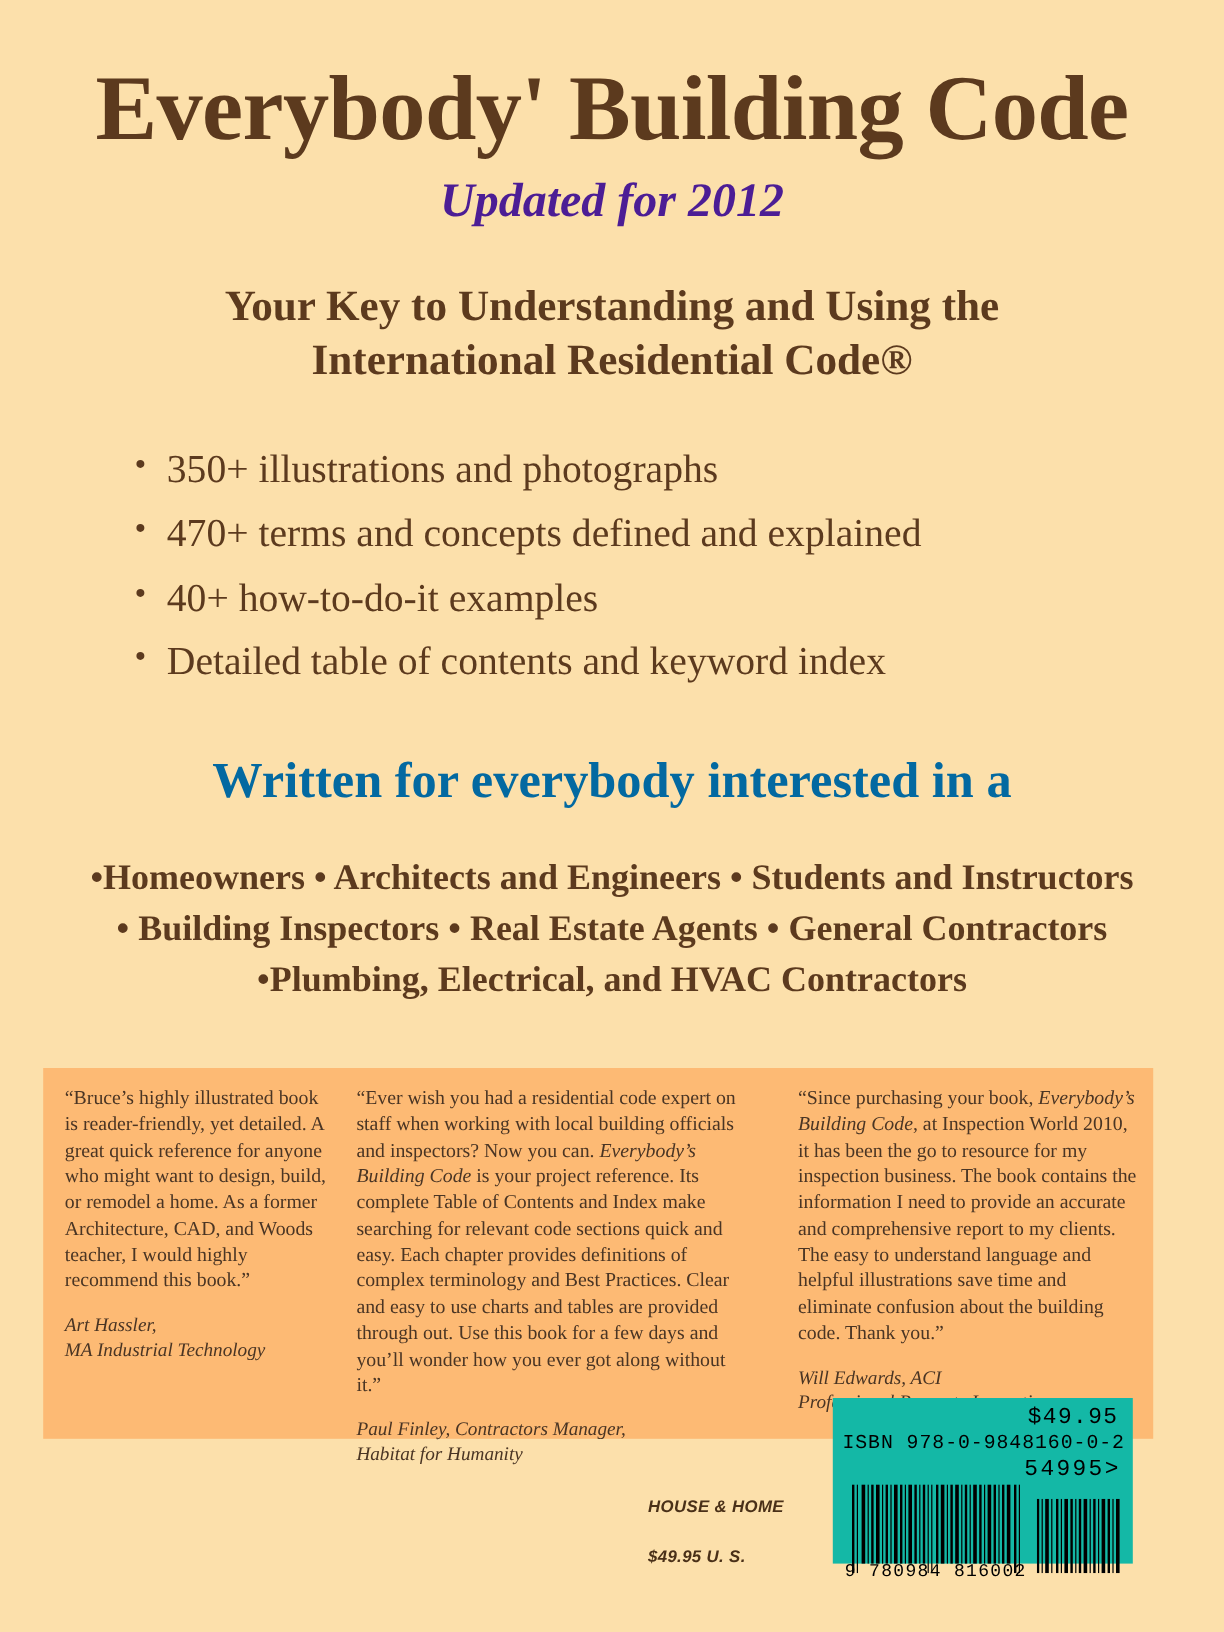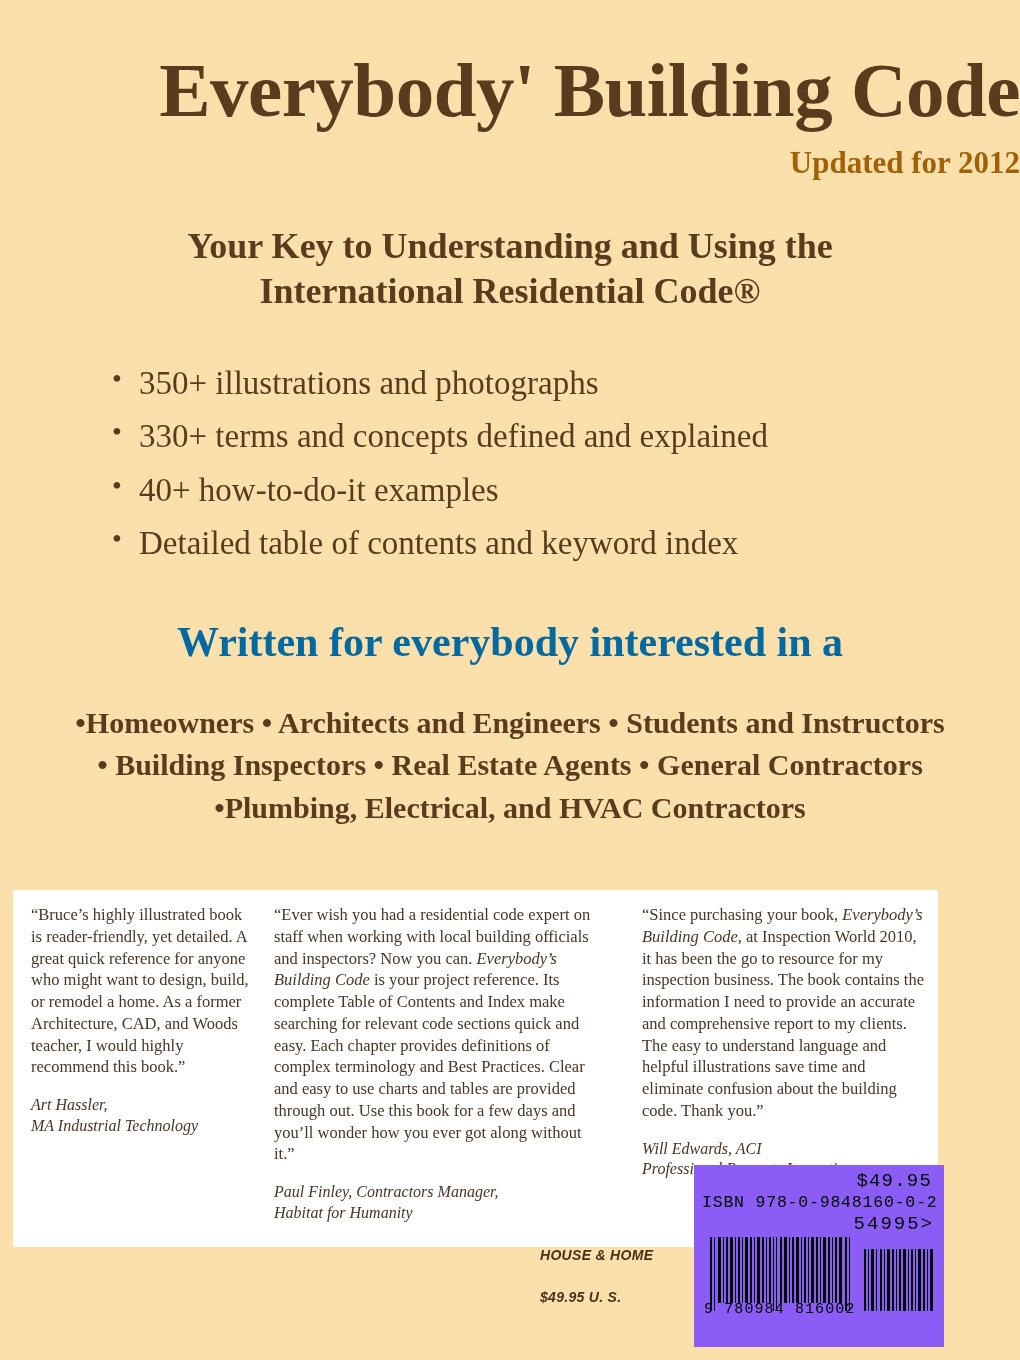--- a/index.html
+++ b/index.html
@@ -19,38 +19,39 @@
   .cover {
     position: relative;
     width: 1020px;
     height: 1360px;
     box-sizing: border-box;
   }
 
   
   .title-block {
     padding-top: 52px;
-    text-align: right;
+    text-align: center;
   }
   .book-title {
     font-family: "Liberation Serif", serif;
     font-weight: bold;
     font-size: 77px;
     line-height: 1.0;
     letter-spacing: -0.5px;
     color: #5c3a1e;
     margin: 0;
   }
   .book-edition {
     font-family: "Liberation Serif", serif;
     font-weight: bold;
-    font-size: 31px;
+    font-size: 40px;
     line-height: 1.0;
-    color: #a16207;
+    color: #4c1d95;
     margin: 18px 0 0 0;
+    font-style: italic;
   }
 
   
   .subtitle-block {
     margin-top: 46px;
     text-align: center;
   }
   .subtitle-line {
     font-family: "Liberation Serif", serif;
     font-weight: bold;
@@ -104,25 +105,25 @@
     font-weight: bold;
     font-size: 30px;
     line-height: 1.42;
     color: #5c3a1e;
     white-space: nowrap;
   }
 
   
   .testimonial-panel {
     position: absolute;
-    left: 13px;
+    left: 36px;
     top: 890px;
     width: 925px;
-    height: 357px;
-    background: #ffffff;
+    height: 309px;
+    background: #fdba74;
     box-sizing: border-box;
     display: flex;
     padding: 14px 0 0 0;
   }
   .testimonial {
     box-sizing: border-box;
     color: #4a3524;
     font-family: "Liberation Serif", serif;
   }
   .testimonial-1 { width: 255px; padding: 0 14px 0 18px; }
@@ -160,22 +161,22 @@
   .publisher-price {
     margin-top: 26px;
   }
 
   
   .isbn-box {
     position: absolute;
     left: 694px;
     top: 1165px;
     width: 250px;
-    height: 182px;
-    background: #8b5cf6;
+    height: 138px;
+    background: #14b8a6;
     box-sizing: border-box;
     padding: 7px 8px 4px 8px;
     font-family: "Liberation Mono", monospace;
     color: #000;
   }
   .isbn-price {
     text-align: right;
     font-size: 19px;
     letter-spacing: 1.2px;
     line-height: 1.05;
@@ -236,21 +237,21 @@
   <div class="subtitle-block">
     <div class="subtitle-line">Your Key to Understanding and Using the</div>
     <div class="subtitle-line">International Residential Code®</div>
   </div>
 
   <ul class="features">
     <li class="feature-item">
       <span class="bullet">•</span><span>350+ illustrations and photographs</span>
     </li>
     <li class="feature-item">
-      <span class="bullet">•</span><span>330+ terms and concepts defined and explained</span>
+      <span class="bullet">•</span><span>470+ terms and concepts defined and explained</span>
     </li>
     <li class="feature-item">
       <span class="bullet">•</span><span>40+ how-to-do-it examples</span>
     </li>
     <li class="feature-item">
       <span class="bullet">•</span><span>Detailed table of contents and keyword index</span>
     </li>
   </ul>
 
   <div class="pitch">

